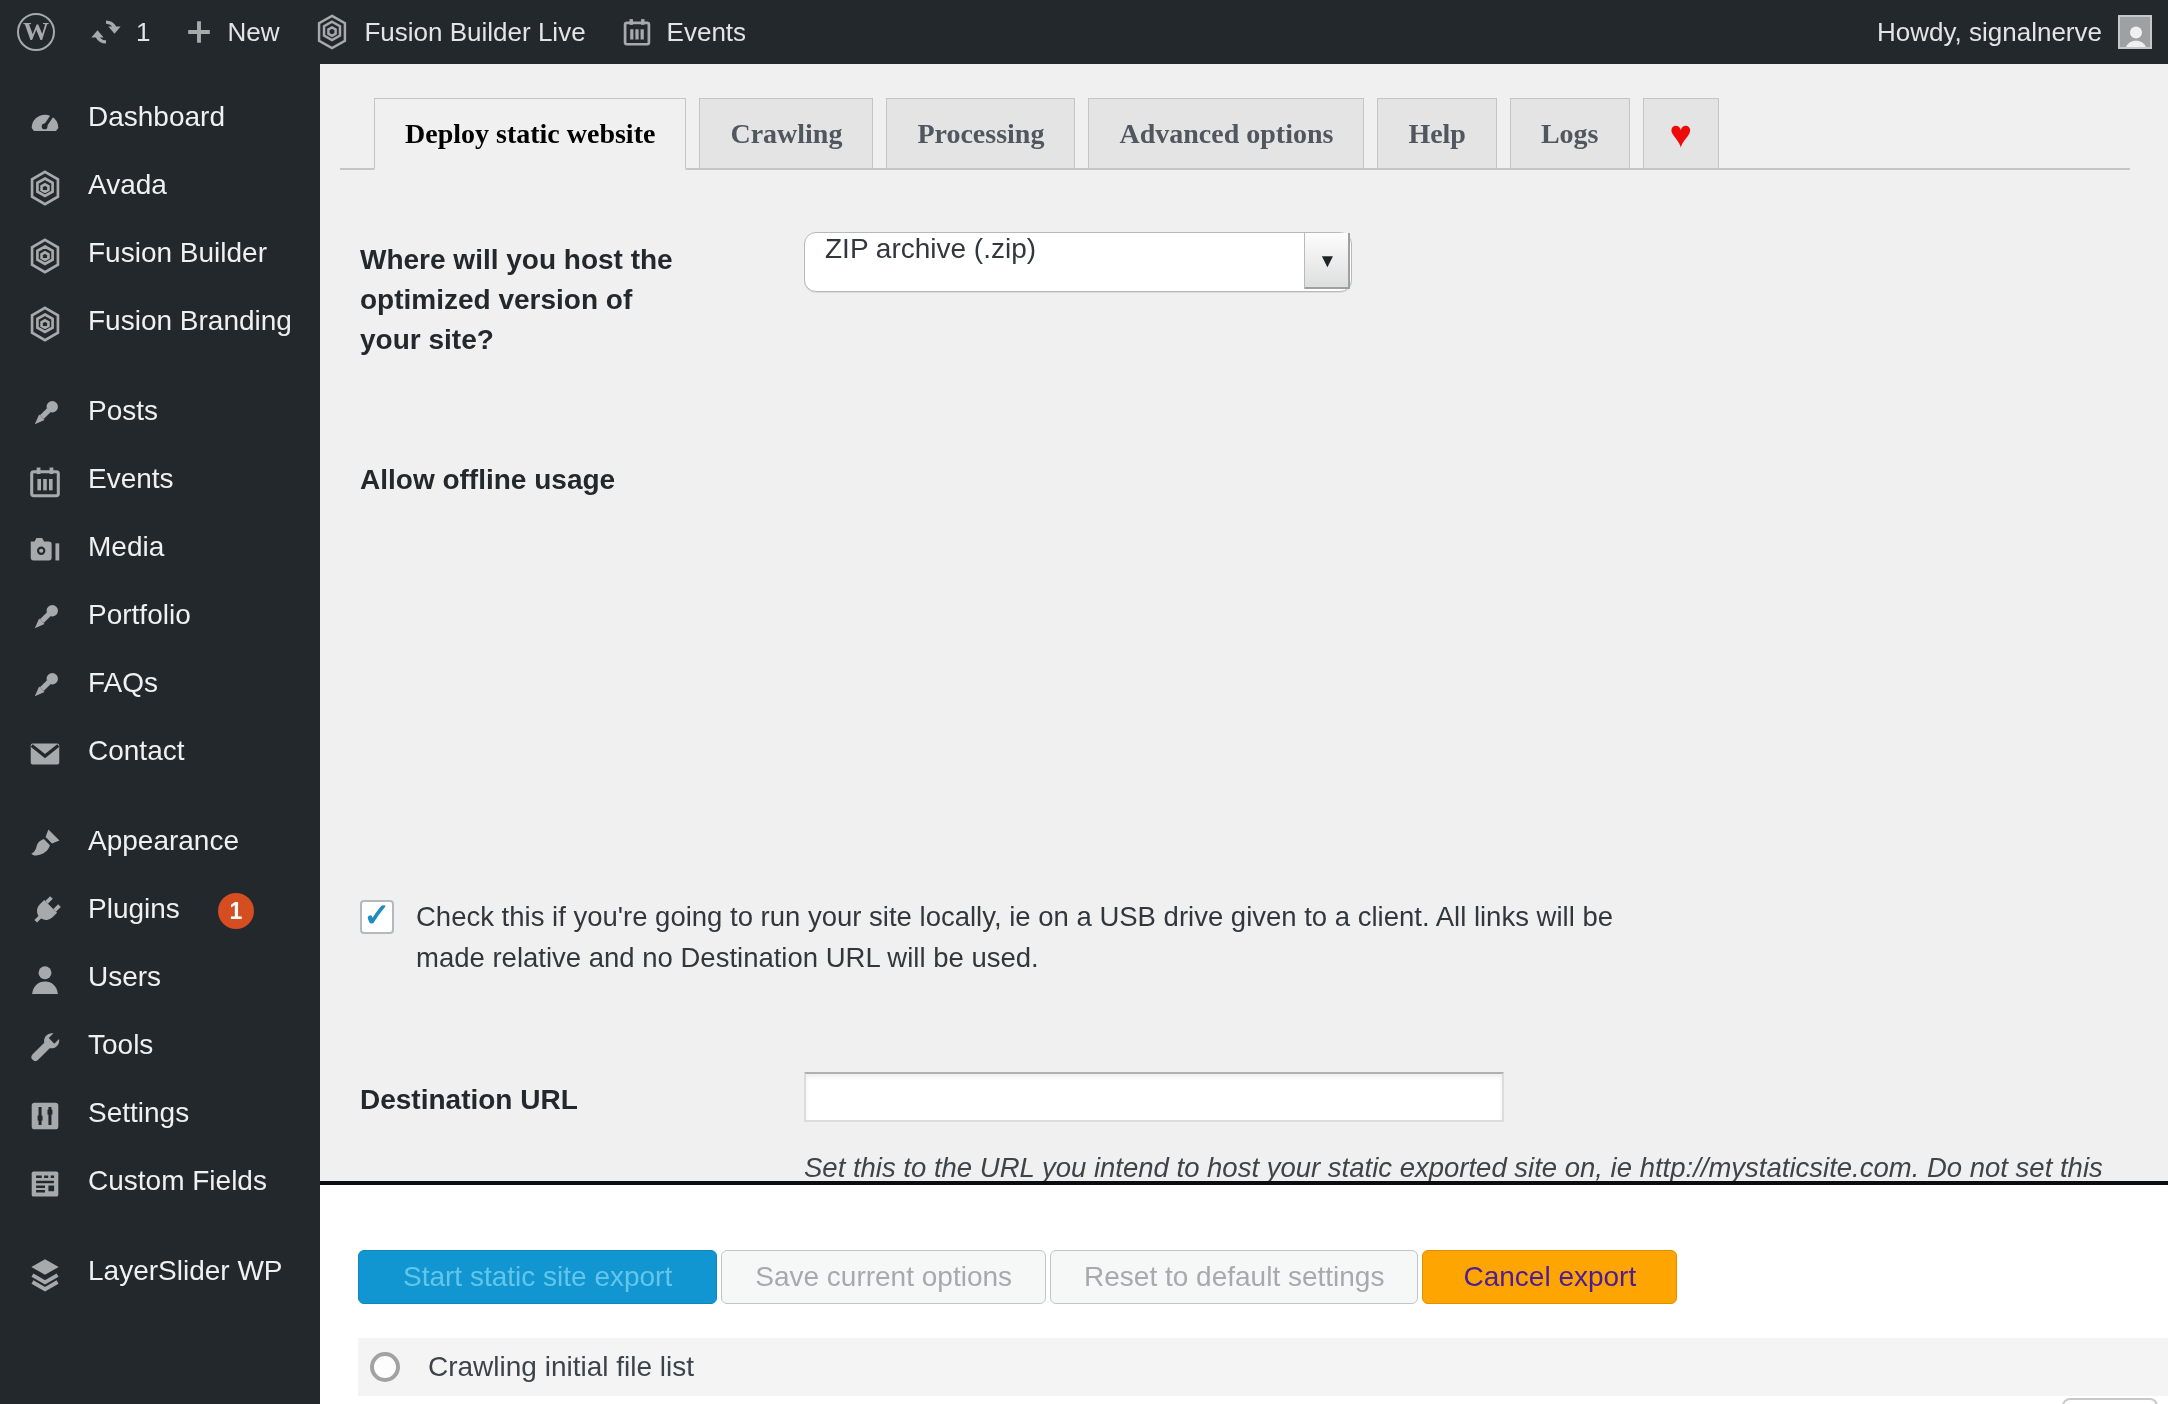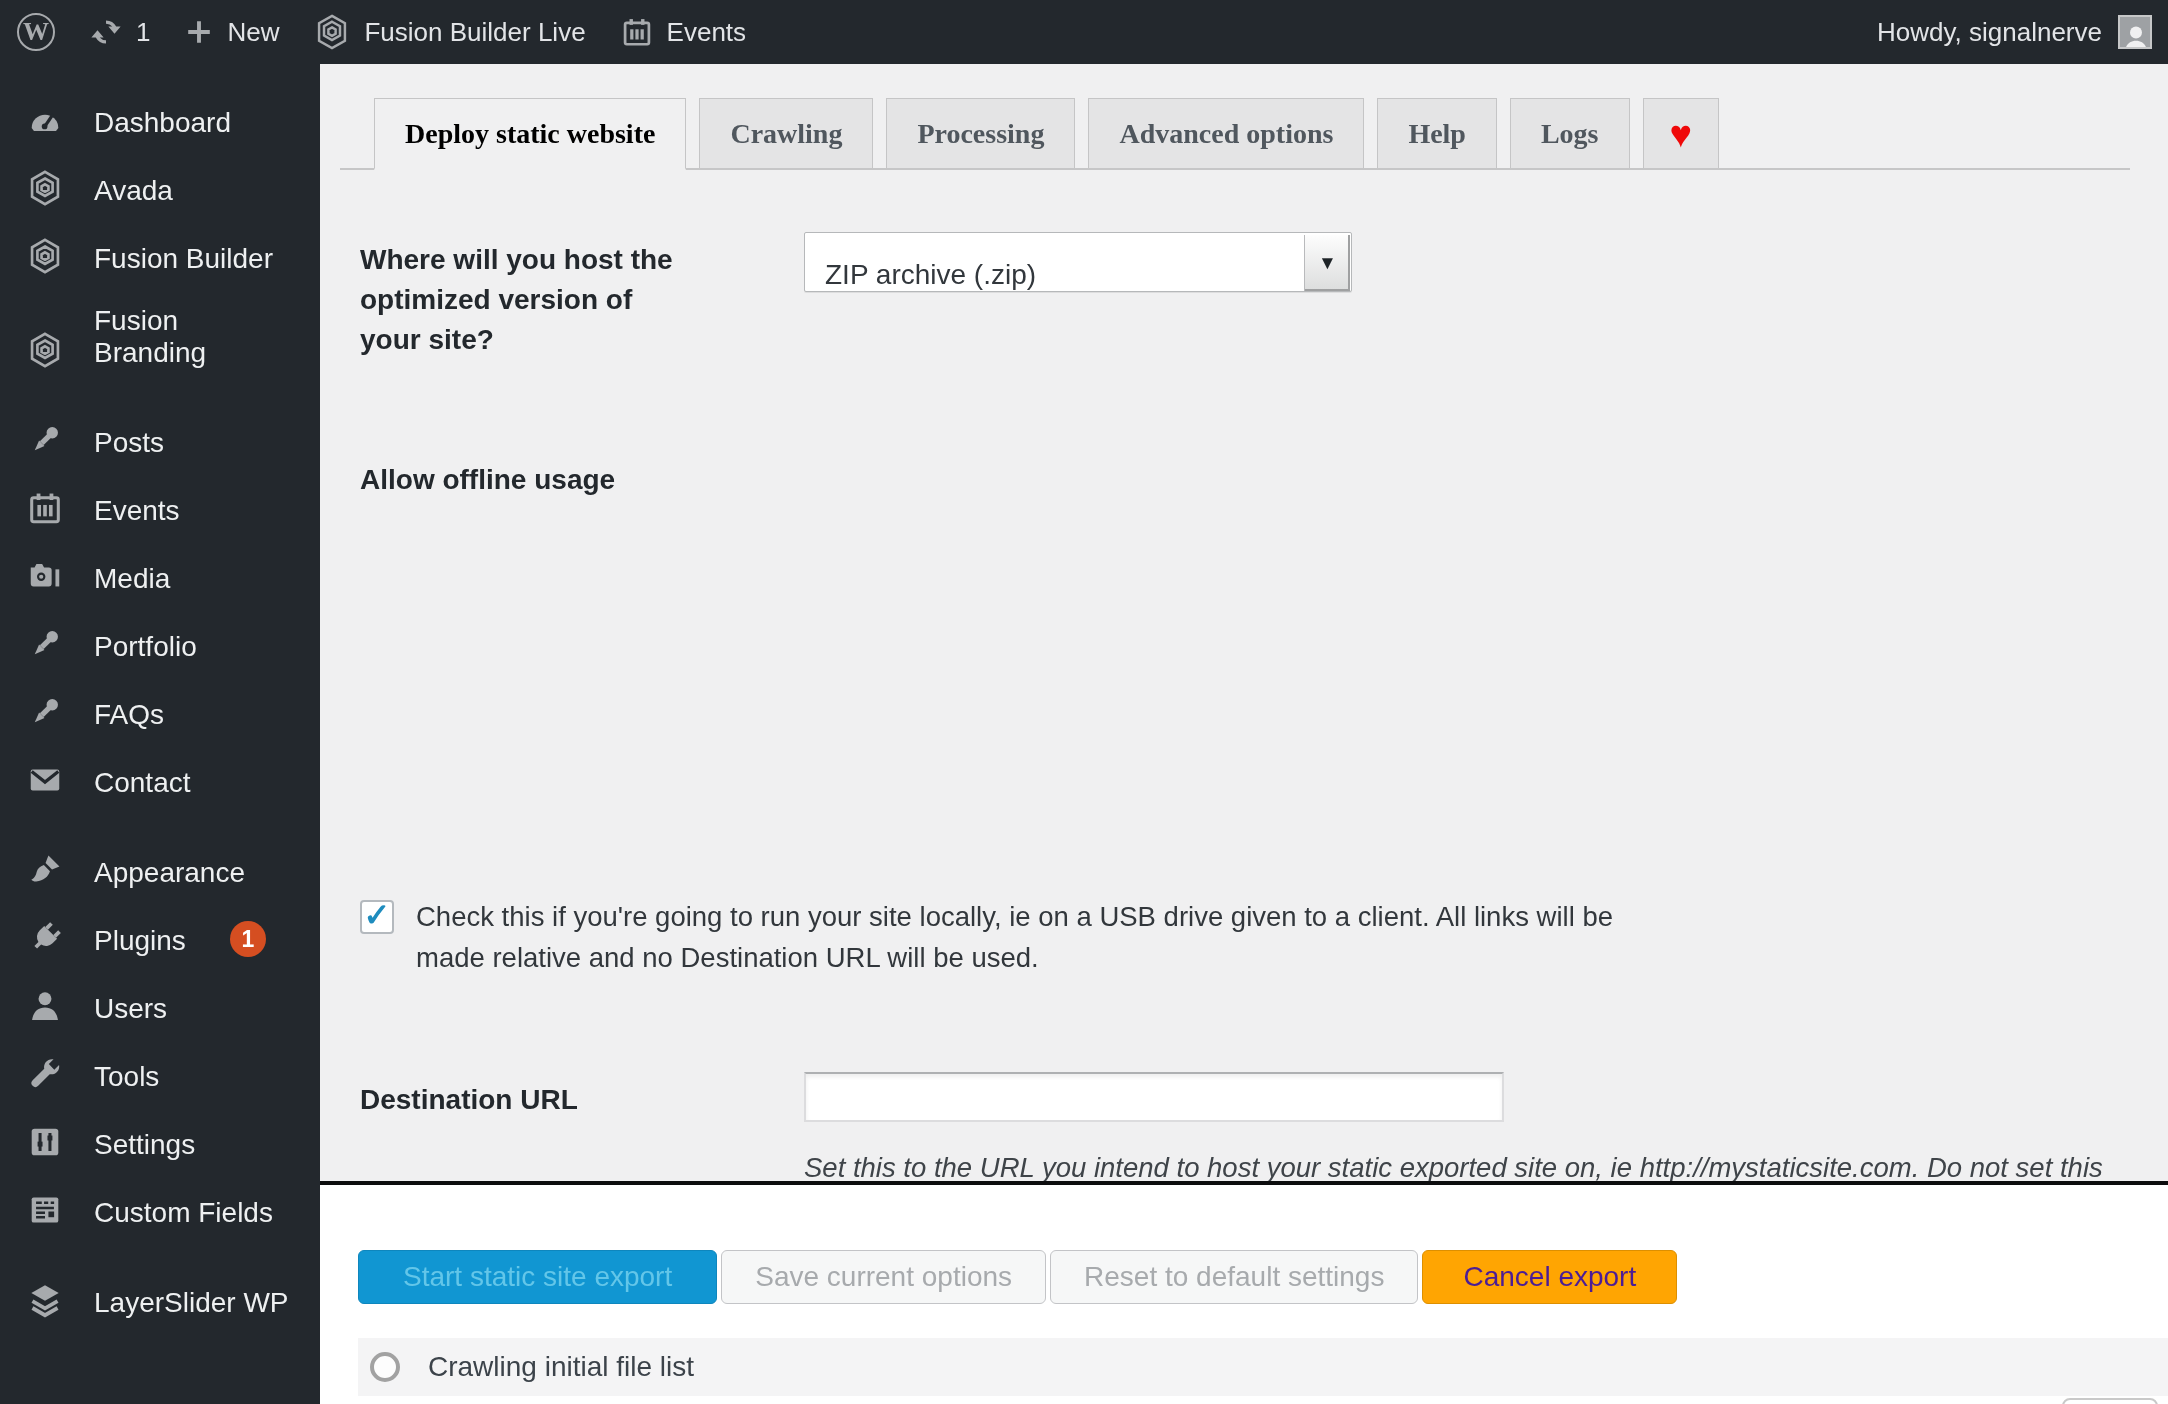--- a/index.html
+++ b/index.html
@@ -14,21 +14,21 @@
   .wp-logo-circle { width:38px; height:38px; border:2px solid #a7aaad; border-radius:50%;
     display:flex; align-items:center; justify-content:center; color:#a7aaad;
     font-family:"Liberation Serif", serif; font-weight:bold; font-size:26px; }
   .ab-right { margin-left:auto; display:flex; align-items:center; gap:16px; padding-right:16px; }
   .avatar { width:34px; height:34px; background:#9ea1a4; border:2px solid #c6c7c8; overflow:hidden; position:relative; }
   .avatar svg { position:absolute; left:1px; top:3px; }
 
   
   .sidebar { position:absolute; top:64px; left:0; width:320px; height:1340px; background:#23282d; }
   .menu { list-style:none; padding-top:22px; }
-  .menu li { display:flex; align-items:flex-end; gap:30px; padding:15px 26px 15px 26px;
+  .menu li { display:flex; align-items:flex-start; gap:24px; padding:15px 26px 15px 26px;
     color:#eef0f1; font-size:28px; cursor:pointer; }
   .menu li.sep { margin-top:22px; }
   .menu svg { flex:0 0 38px; display:block; }
   .badge { display:inline-flex; align-items:center; justify-content:center; min-width:36px; height:36px;
     border-radius:50%; background:#d54e21; color:#fff; font-size:23px; font-weight:bold; margin-left:14px; }
 
   
   .content { position:absolute; top:64px; left:320px; width:1848px; height:1340px; background:#f0f0f1; }
 
   .tab-strip { margin:34px 38px 0 20px; padding-left:34px; display:flex; align-items:flex-end; gap:13px;
@@ -39,22 +39,22 @@
     border-bottom:2px solid #f0f0f1; }
   .tab.heart { padding:0 26px; font-size:38px; line-height:1; }
 
   .form { margin:62px 38px 0 40px; }
   .frow { display:flex; }
   .frow .flabel { flex:0 0 444px; font-size:28px; font-weight:bold; line-height:40px; padding-top:8px; }
   .flabel .narrow { display:block; width:335px; }
   .row-offline { margin-top:92px;flex-direction:column; }
   .row-dest { margin-top:94px; }
 
-  .select { width:548px; height:60px; background:#fff; border:1px solid #b6b8ba; border-radius:2px;
-    display:flex; align-items:flex-end; position:relative; cursor:pointer;
+  .select { width:548px; height:60px; background:#fff; border:1px solid #b6b8ba; border-radius:12px;
+    display:flex; align-items:flex-start; position:relative; cursor:pointer;
     box-shadow:0 1px 0 rgba(0,0,0,.08); }
   .select .val { font-size:28px; color:#32373c; padding-left:20px; flex:1; }
   .select .arrow-box { width:46px; height:56px; margin-right:1px; border-left:1px solid #b9babc;
     background:linear-gradient(#fdfdfd,#dcdddd); display:flex; align-items:center; justify-content:center;
     box-shadow:inset -2px -2px 0 #9fa0a1; }
   .select .arrow-box span { font-size:19px; color:#1d2327; }
 
   .offline-wrap { display:flex; align-items:flex-start; gap:22px; max-width:1260px; }
   .checkbox { flex:0 0 34px; height:34px; margin-top:4px; background:#fff; border:2px solid #b4b9be;
     border-radius:4px; display:flex; align-items:center; justify-content:center; cursor:pointer; }

